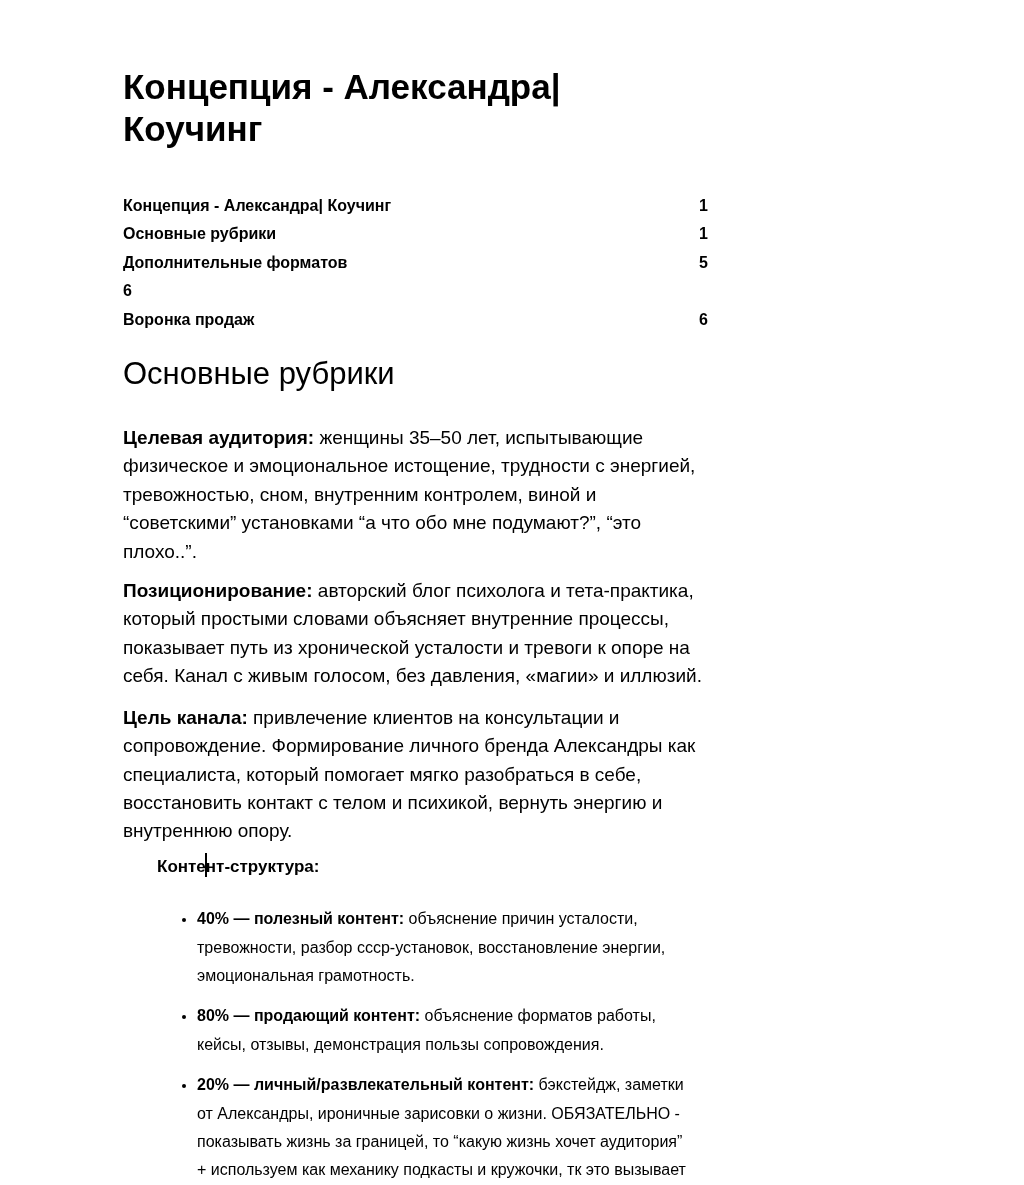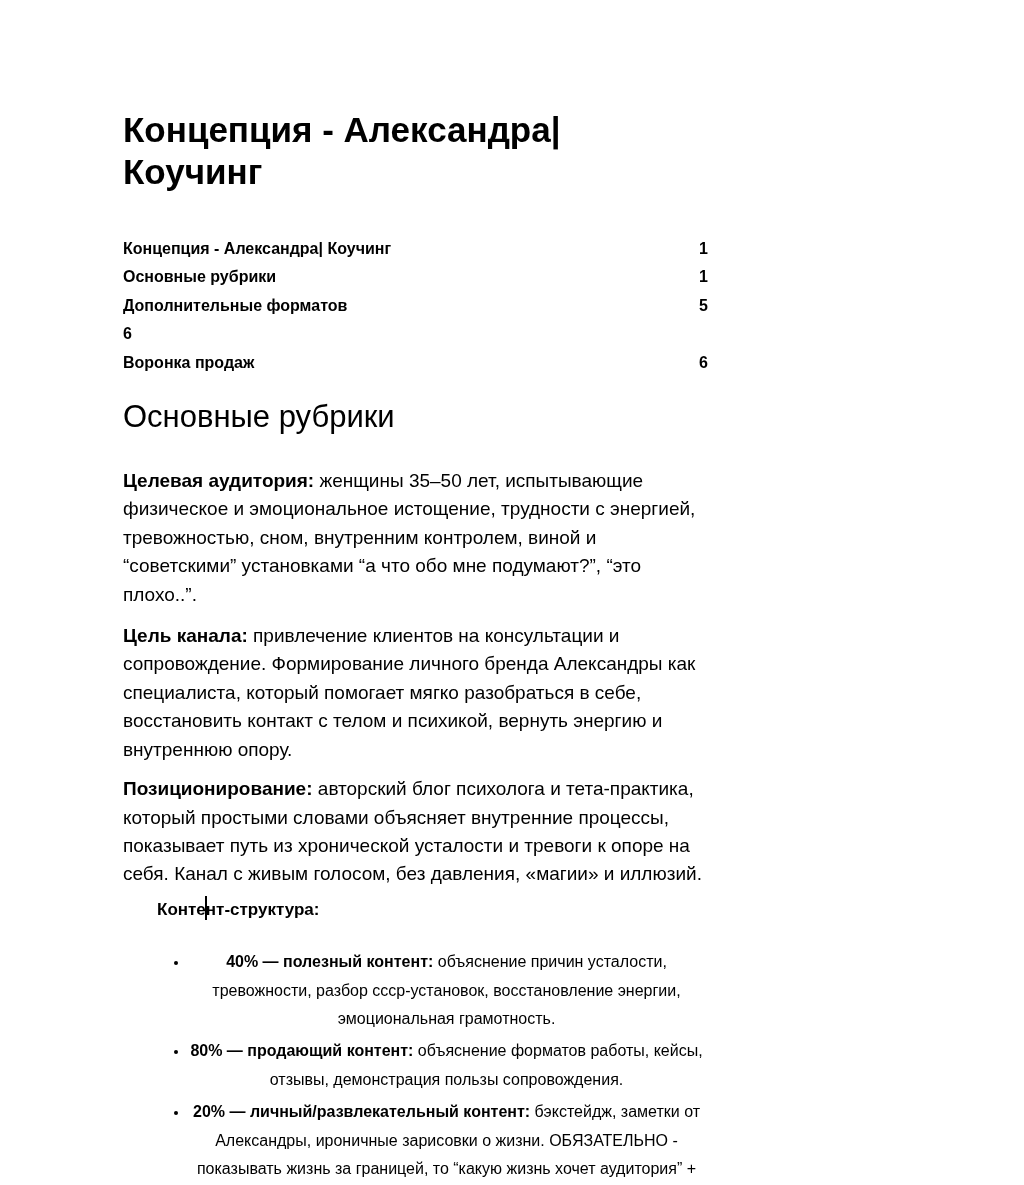--- a/index.html
+++ b/index.html
@@ -11,21 +11,21 @@
     width: 1024px;
     height: 1185px;
     font-family: "Liberation Sans", sans-serif;
     color: #000000;
     overflow: hidden;
   }
   .page {
     box-sizing: border-box;
     width: 829px;
     height: 1185px;
-    padding: 109px 121px 0 123px;
+    padding: 66px 121px 0 123px;
     background: #ffffff;
   }
   .doc-title {
     margin: 0;
     font-size: 35px;
     line-height: 42px;
     font-weight: 700;
     color: #000000;
   }
   .toc {
@@ -72,23 +72,22 @@
     background: #000000;
     margin: 0 -1px -5px -1px;
   }
   .bullets {
     margin: 24px 0 0 0;
     padding: 0 0 0 62px;
     font-size: 16px;
     line-height: 28.4px;
   }
   .bullets li {
-    margin: 4px;
+    margin: 12px;
     padding: 0;
-    text-align: center;
   }
   .bullets li::marker {
     color: #000000;
     font-size: 14px;
   }
   .bullets strong { font-weight: 700; }
 </style>
 </head>
 <body>
 
@@ -115,23 +114,23 @@
     <div class="toc-row">
       <span class="toc-label">Воронка продаж</span>
       <span class="toc-page">6</span>
     </div>
   </nav>
 
   <h2 class="section-heading">Основные рубрики</h2>
 
   <p class="para para-1"><strong>Целевая аудитория:</strong><span> женщины 35–50 лет, испытывающие физическое и эмоциональное истощение, трудности с энергией, тревожностью, сном, внутренним контролем, виной и “советскими” установками “а что обо мне подумают?”, “это плохо..”.</span></p>
 
+  <p class="para para-3"><strong>Позиционирование:</strong><span> авторский блог психолога и тета-практика, который простыми словами объясняет внутренние процессы, показывает путь из хронической усталости и тревоги к опоре на себя. Канал с живым голосом, без давления, «магии» и иллюзий.</span></p>
+
   <p class="para para-2"><strong>Цель канала:</strong><span> привлечение клиентов на консультации и сопровождение. Формирование личного бренда Александры как специалиста, который помогает мягко разобраться в себе, восстановить контакт с телом и психикой, вернуть энергию и внутреннюю опору.</span></p>
-
-  <p class="para para-3"><strong>Позиционирование:</strong><span> авторский блог психолога и тета-практика, который простыми словами объясняет внутренние процессы, показывает путь из хронической усталости и тревоги к опоре на себя. Канал с живым голосом, без давления, «магии» и иллюзий.</span></p>
 
   <p class="subheading"><span>Конте</span><span class="caret"></span><span>нт-структура:</span></p>
 
   <ul class="bullets">
     <li><strong>40% — полезный контент:</strong><span> объяснение причин усталости, тревожности, разбор ссср-установок, восстановление энергии, эмоциональная грамотность.</span></li>
     <li><strong>80% — продающий контент:</strong><span> объяснение форматов работы, кейсы, отзывы, демонстрация пользы сопровождения.</span></li>
     <li><strong>20% — личный/развлекательный контент:</strong><span> бэкстейдж, заметки от Александры, ироничные зарисовки о жизни. ОБЯЗАТЕЛЬНО - показывать жизнь за границей, то “какую жизнь хочет аудитория” + используем как механику подкасты и кружочки, тк это вызывает доверие .</span></li>
   </ul>
 
 </div>

